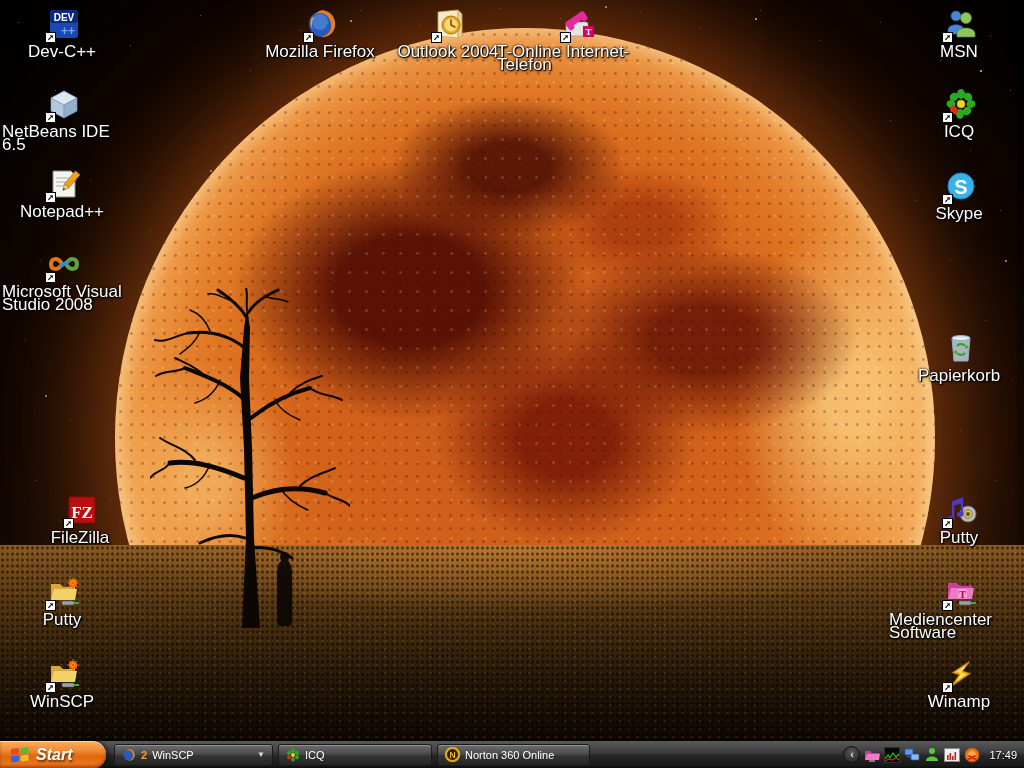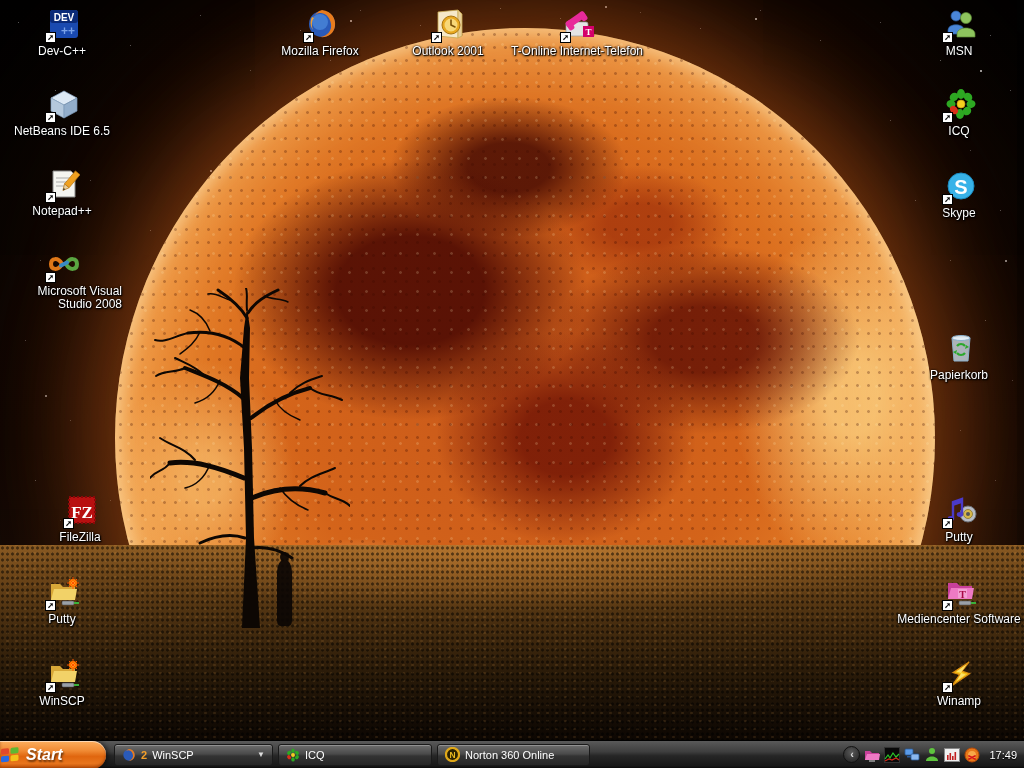--- a/index.html
+++ b/index.html
@@ -62,28 +62,28 @@
 
   
   .dicon{position:absolute;width:120px;display:flex;flex-direction:column;align-items:center;cursor:default;}
   .dicon.wide{width:160px;}
   .dicon.w140{width:140px;}
   .dicon .art{position:relative;width:36px;height:35px;}
   .dicon .art svg.main{position:absolute;right:0;top:0;}
   .dicon .sc-arrow{position:absolute;left:1px;bottom:0;width:11px;height:11px;background:#fff;
     border:1px solid #000;display:flex;align-items:center;justify-content:center;
     font-size:8px;font-weight:bold;color:#000;line-height:1;}
-  .dicon .lbl{margin-top:2px;font-size:12px;line-height:13px;color:#fff;text-align:right;
+  .dicon .lbl{margin-top:2px;font-size:17px;line-height:13px;color:#fff;text-align:left;
     text-shadow:1px 1px 1px #000,0 1px 3px #000,0 0 2px #000;}
 
   
   .taskbar{position:absolute;left:0;top:740px;width:1024px;height:28px;display:flex;align-items:center;
     background:linear-gradient(to bottom,#5a5a5a 0%,#3e3e3e 40%,#262626 55%,#181818 92%,#0a0a0a 100%);
     border-top:1px solid #000;}
-  .start-btn{flex:none;width:106px;height:28px;display:flex;align-items:center;gap:6px;
+  .start-btn{flex:none;width:106px;height:28px;display:flex;align-items:center;gap:6px;padding-left:10px;
     background:linear-gradient(to bottom,#fcae5e 0%,#f08a33 35%,#e0660f 55%,#e8751c 80%,#c55408 100%);
     border-radius:0 16px 16px 0;box-shadow:inset 0 1px 0 rgba(255,255,255,0.55),inset 0 -2px 3px rgba(120,40,0,0.5),2px 0 5px rgba(0,0,0,0.55);cursor:pointer;}
   .start-btn .start-txt{font-size:16px;font-weight:bold;font-style:italic;color:#fff;
     text-shadow:1px 2px 2px rgba(0,0,0,0.55);}
   .task-buttons{display:flex;gap:5px;margin-left:8px;align-items:center;}
   .task-btn{height:22px;display:flex;align-items:center;gap:5px;padding:0 7px;border-radius:3px;cursor:pointer;
     background:linear-gradient(to bottom,#6e6e6e 0%,#4a4a4a 45%,#333 55%,#262626 100%);
     border:1px solid #1a1a1a;box-shadow:inset 0 1px 0 rgba(255,255,255,0.25);
     color:#fff;font-size:11px;white-space:nowrap;overflow:hidden;}
   .task-btn .cnt{color:#f5a02a;font-weight:bold;}
@@ -263,21 +263,21 @@
     <div class="art">
       <svg class="main" width="32" height="32" viewBox="0 0 32 32">
         <polygon points="4,4 24,2 24,30 4,28" fill="#f6e8c8" stroke="#c8a850" stroke-width="0.8"></polygon>
         <polygon points="24,2 28,6 28,28 24,30" fill="#e8cf98" stroke="#c8a850" stroke-width="0.8"></polygon>
         <circle cx="17" cy="17" r="9" fill="#e8a820" stroke="#a87410" stroke-width="1"></circle>
         <circle cx="17" cy="17" r="6.5" fill="#f8d878"></circle>
         <path d="M17,12 L17,17 L21,19" stroke="#7a5208" stroke-width="1.6" fill="none" stroke-linecap="round"></path>
       </svg>
       <span class="sc-arrow">➚</span>
     </div>
-    <span class="lbl">Outlook 2001</span>
+    <span class="lbl">Outlook 2004</span>
   </div>
 
   <div class="dicon wide" style="left:497px;top:8px;">
     <div class="art">
       <svg class="main" width="32" height="32" viewBox="0 0 32 32">
         <rect x="3" y="14" width="22" height="14" rx="2" fill="#e4e4e4" stroke="#999" stroke-width="0.7"></rect>
         <g transform="rotate(-35 13 12)">
           <rect x="2" y="8" width="22" height="7" rx="3.5" fill="#e82a9a"></rect>
           <rect x="2" y="8" width="6" height="10" rx="2.5" fill="#e82a9a"></rect>
           <rect x="18" y="8" width="6" height="10" rx="2.5" fill="#e82a9a"></rect>

